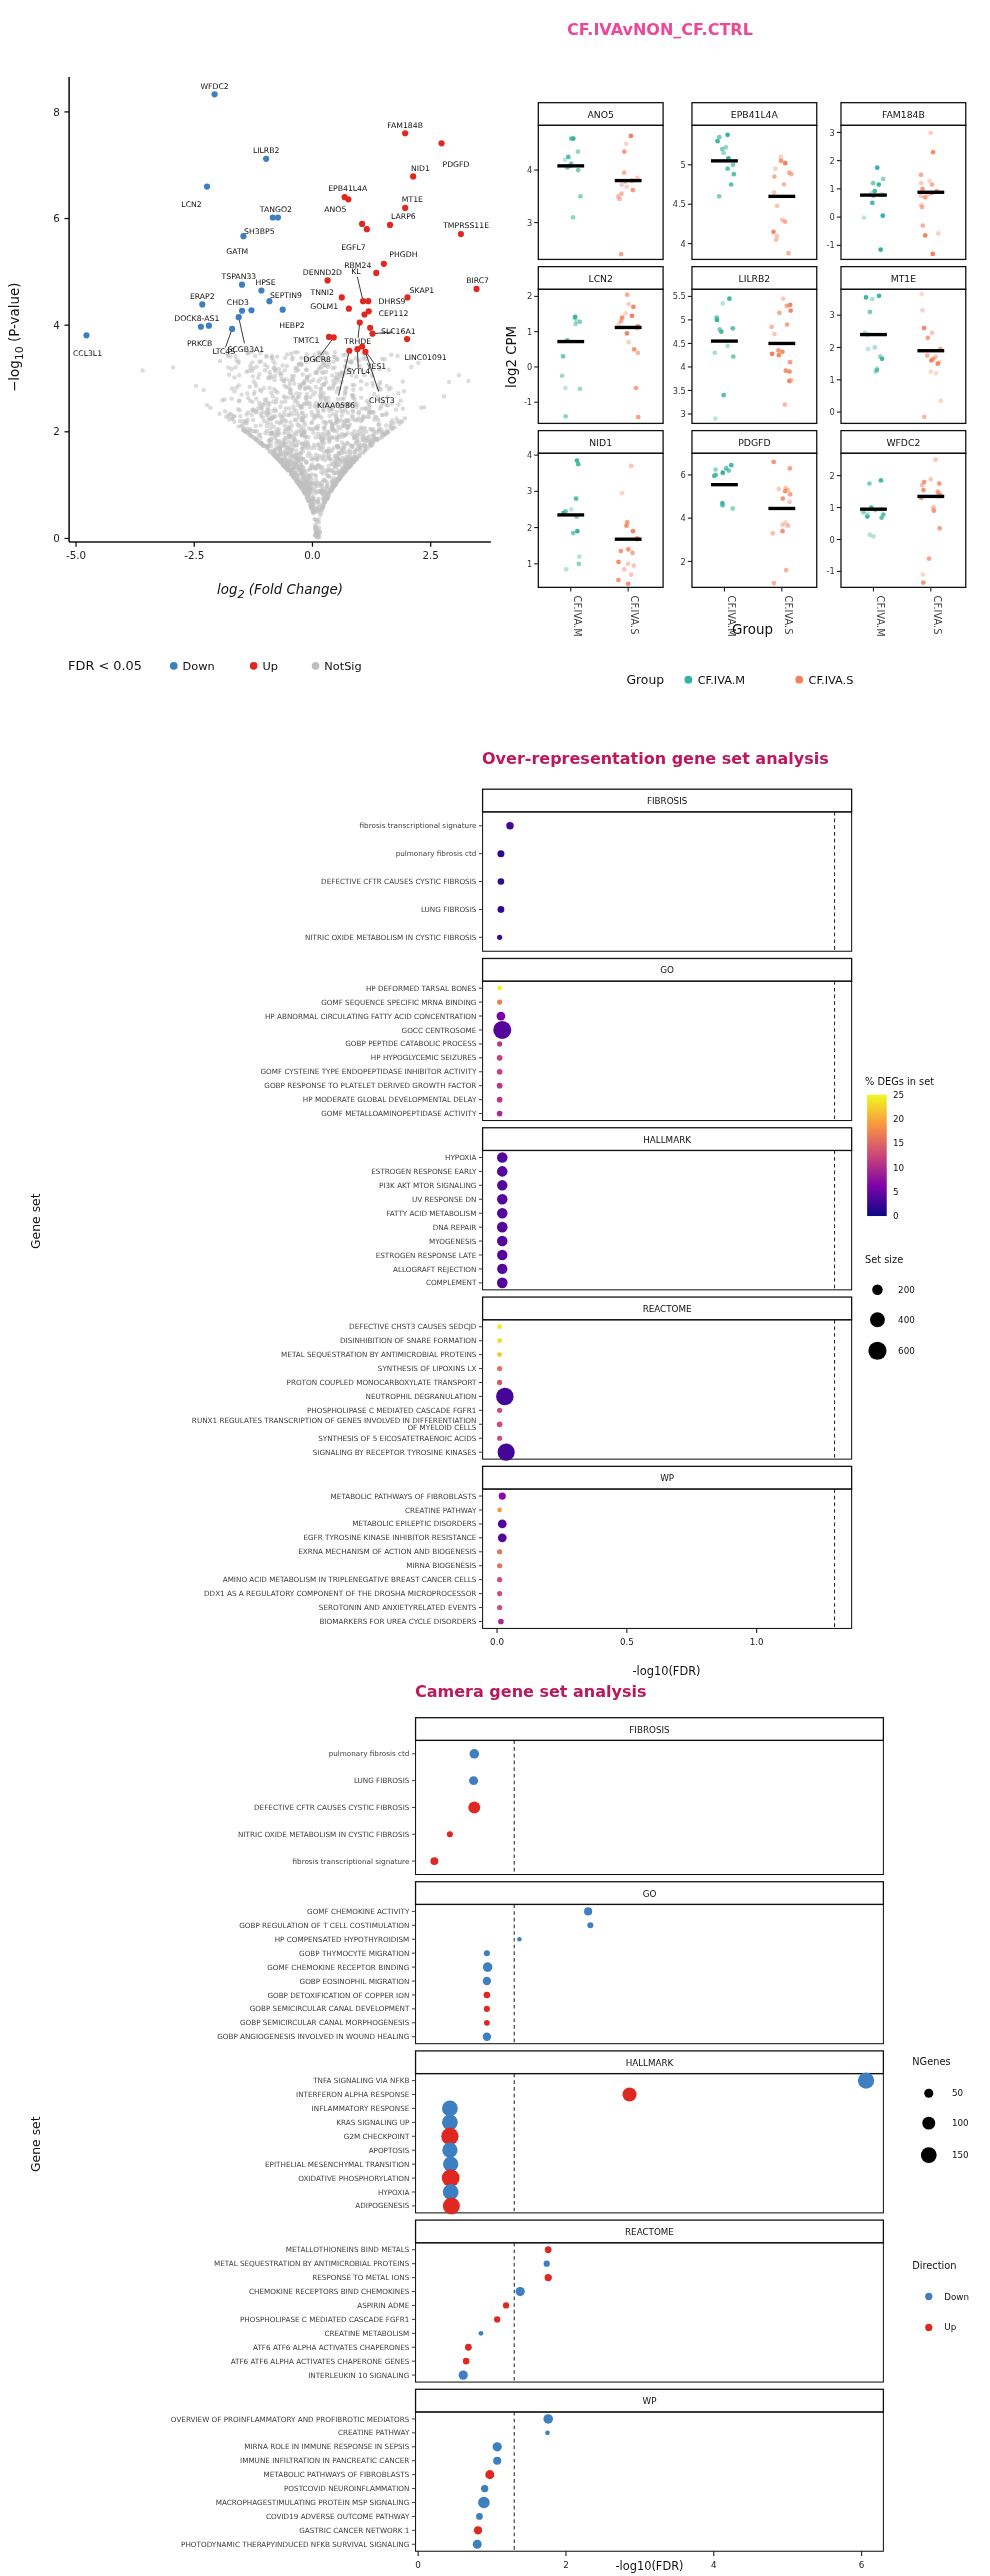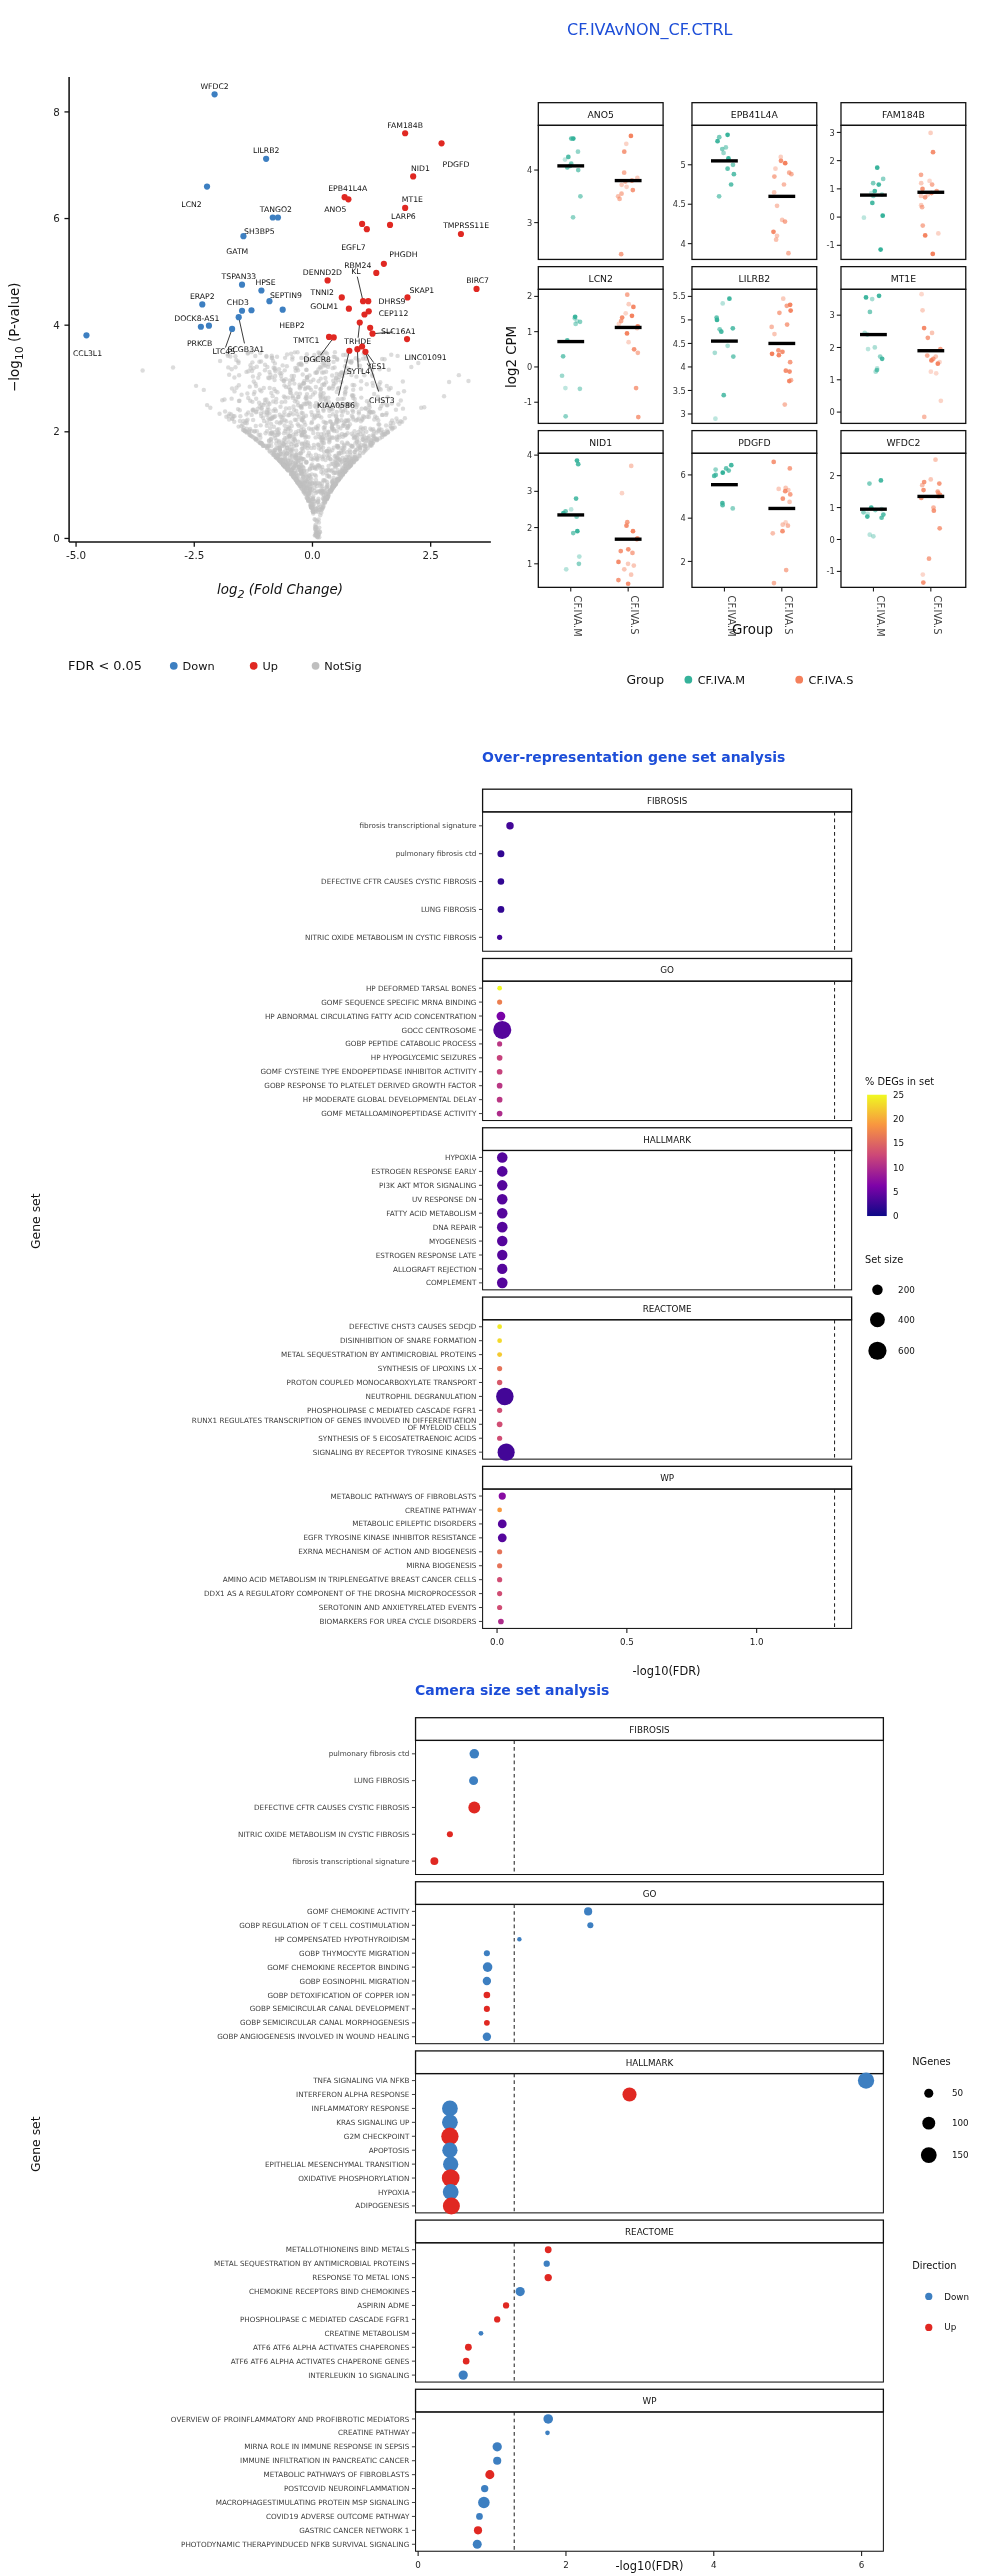--- a/index.html
+++ b/index.html
@@ -1,20 +1,20 @@
 <!DOCTYPE html>
 <html style="font-size:8.3px"><head>
 <meta charset="utf-8">
 <style>
   html,body{margin:0;padding:0;background:#ffffff;}
   body{font-family:"DejaVu Sans","Liberation Sans",sans-serif;}
   .canvas{position:relative;width:991px;height:2576px;background:#fff;overflow:hidden;}
   .abs{position:absolute;}
-  .ttl{font-weight:400;color:#1d4ed8;}
-  .sec-ttl{font-weight:600;color:#1d4ed8;font-size:14px;}
+  .ttl{font-weight:700;color:#ec4899;}
+  .sec-ttl{font-weight:600;color:#be185d;font-size:16px;}
   .axlab{color:#111;font-size:13.4px;}
   .rot{transform:rotate(-90deg);transform-origin:left top;white-space:nowrap;}
   svg{position:absolute;overflow:visible;}
   svg text{font-family:"DejaVu Sans","Liberation Sans",sans-serif;}
 </style>
 </head>
 <body>
 
 <div class="canvas">
 
@@ -2568,17 +2568,17 @@
   <div class="abs axlab" style="left:156px;top:582px;width:248px;text-align:center;font-style:italic;">log<sub>2</sub> (Fold Change)</div>
   <div class="abs axlab rot" style="left:7.2px;top:392px;">−log<sub>10</sub> (P-value)</div>
 
   <div class="abs axlab rot" style="left:504px;top:388px;">log2 CPM</div>
   <div class="abs axlab" style="left:701px;top:622px;width:103px;text-align:center;">Group</div>
 
   <div class="abs sec-ttl" style="left:482px;top:749px;">Over-representation gene set analysis</div>
   <div class="abs rot" style="left:28px;top:1249px;font-size:12.4px;color:#111;">Gene set</div>
   <div class="abs" style="left:615px;top:1664px;width:103px;text-align:center;font-size:11.4px;color:#111;">-log10(FDR)</div>
 
-  <div class="abs sec-ttl" style="left:415px;top:1682px;">Camera size set analysis</div>
+  <div class="abs sec-ttl" style="left:415px;top:1682px;">Camera gene set analysis</div>
   <div class="abs rot" style="left:28px;top:2172px;font-size:12.4px;color:#111;">Gene set</div>
   <div class="abs" style="left:598px;top:2559px;width:103px;text-align:center;font-size:11.4px;color:#111;">-log10(FDR)</div>
 </div>
 
 
 </body></html>

